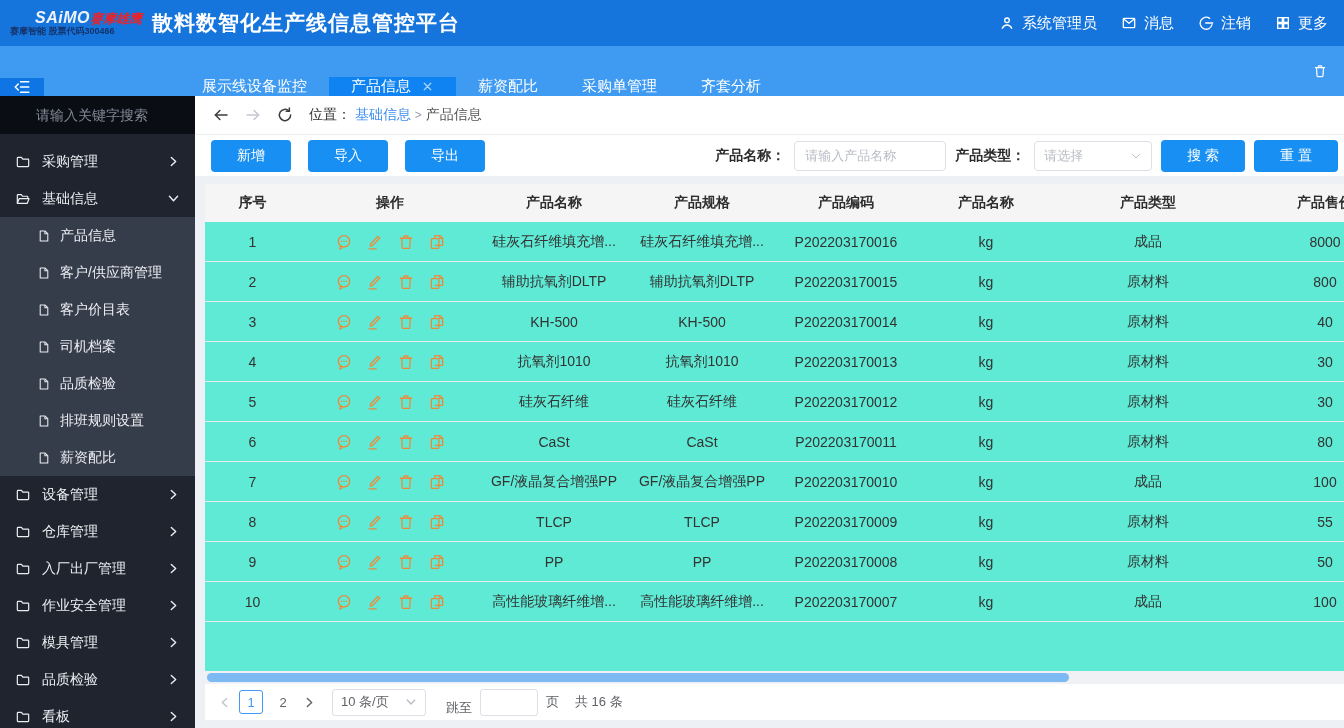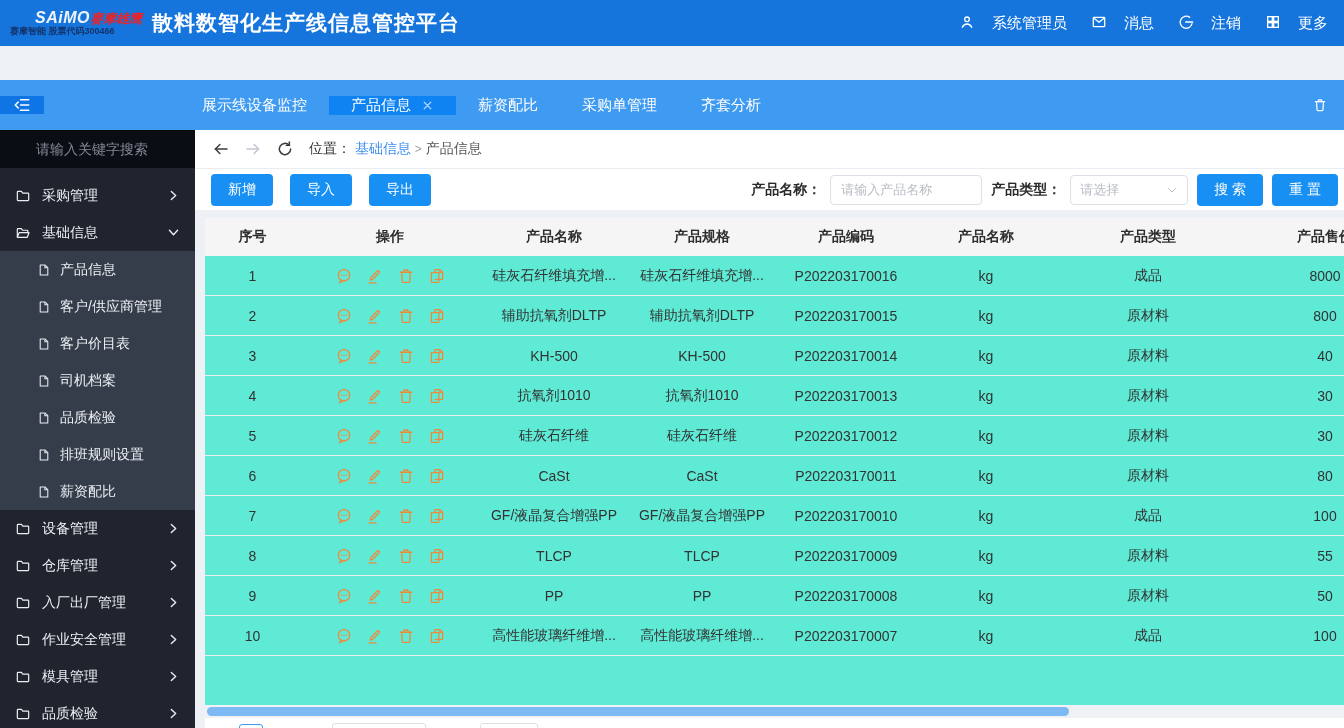--- a/index.html
+++ b/index.html
@@ -8,28 +8,28 @@
 
   
   .topbar { height:46px; background:var(--header,#1575DC); display:flex; align-items:center; color:#fff; }
   .logo { margin-left:10px; width:132px; line-height:1.1; cursor:default; }
   .logo-l1 { font-style:italic; font-weight:bold; font-size:16px; white-space:nowrap;text-align:right; }
   .brand-en { color:#eef3fa; letter-spacing:.5px; }
   .brand-cn { color:#e8242b; font-size:13px; }
   .logo-l2 { font-size:9px; color:#14336b; font-weight:bold; white-space:nowrap; }
   .app-title { font-size:21px; font-weight:bold; margin-left:10px; letter-spacing:1px; white-space:nowrap; }
   .topbar-right { margin-left:auto; display:flex; align-items:center; gap:24px; margin-right:16px; font-size:15px; }
-  .top-item { display:flex; align-items:flex-start; gap:17px; cursor:pointer; white-space:nowrap; }
+  .top-item { display:flex; align-items:center; gap:7px; cursor:pointer; white-space:nowrap; }
   .icn { display:inline-flex; align-items:center; justify-content:center; }
   .icn svg { width:100%; height:100%; }
   .i16 { width:16px; height:16px; }
   .i18 { width:18px; height:18px; }
 
   
-  .tabbar { height:50px; background:var(--tabbar,#3F9BF2); display:flex; align-items:center;margin-top:34px; }
+  .tabbar { height:50px; background:var(--tabbar,#3F9BF2); display:flex; align-items:flex-end; }
   .hamburger { width:44px; background:var(--hamburger,#0F74E4); display:flex; align-items:center; justify-content:center; color:#fff; cursor:pointer; flex-shrink:0; }
   .tabs { display:flex; margin-left:136px; }
   .tab { padding:0 22px; display:flex; align-items:center; gap:10px; color:#fff; font-size:15px; cursor:pointer; white-space:nowrap; }
   .tab.active { background:var(--tab_active,#0E83F1); }
   .tab-close { width:13px; height:13px; color:rgba(255,255,255,.65); cursor:pointer; }
   .tab-trash { margin-left:auto; margin-right:16px; align-self:center; color:#fff; cursor:pointer; }
 
   
   .body { display:flex; height:632px; }
   .sidebar { width:195px; flex-shrink:0; background:var(--sidebar,#20242E); display:flex; flex-direction:column; overflow:hidden; }
@@ -51,21 +51,21 @@
   .bc-nav { display:flex; align-items:center; gap:14px; }
   .bc-btn { width:18px; height:18px; cursor:pointer; color:#3c3c3c; }
   .bc-btn.dim { color:#c3c7cf; }
   .bc-link { color:var(--link,#3E8EF0); cursor:pointer; }
   .bc-sep { color:#9aa0a8; font-size:12px; }
   .bc-cur { color:#555; }
 
   
   .toolbar { height:42px; background:#fff; border-top:1px solid #e9ecf0; display:flex; align-items:center; padding:0 6px 0 16px; flex-shrink:0; }
   .act-btns { display:flex; gap:17px; }
-  .btn { height:32px; padding:0 17px; background:var(--primary,#1890F3); color:#fff; border:none; border-radius:4px; font-size:14px; cursor:pointer; font-family:"Liberation Sans",sans-serif; white-space:nowrap; }
+  .btn { height:32px; padding:0 26px; background:var(--primary,#1890F3); color:#fff; border:none; border-radius:4px; font-size:14px; cursor:pointer; font-family:"Liberation Sans",sans-serif; white-space:nowrap; }
   .filters { margin-left:auto; display:flex; align-items:center; gap:9px; font-size:14px; color:#2b2b2b; }
   .f-label { font-weight:bold; white-space:nowrap; }
   .f-input { width:152px; height:30px; border:1px solid #dcdfe6; border-radius:4px; padding:0 10px; font-size:13px; color:#333; outline:none; font-family:"Liberation Sans",sans-serif; }
   .f-input::placeholder { color:#b8bcc4; }
   .f-select { width:118px; height:30px; border:1px solid #dcdfe6; border-radius:4px; display:flex; align-items:center; justify-content:space-between; padding:0 9px; color:#b8bcc4; font-size:13px; background:#fff; cursor:pointer; }
   .sel-chev { width:12px; height:12px; color:#b8bcc4; }
 
   
   .card { flex:1; min-height:0; margin:8px 0 8px 10px; background:#5eead4; display:flex; flex-direction:column; }
   .tclip { flex:1; overflow:hidden; }

